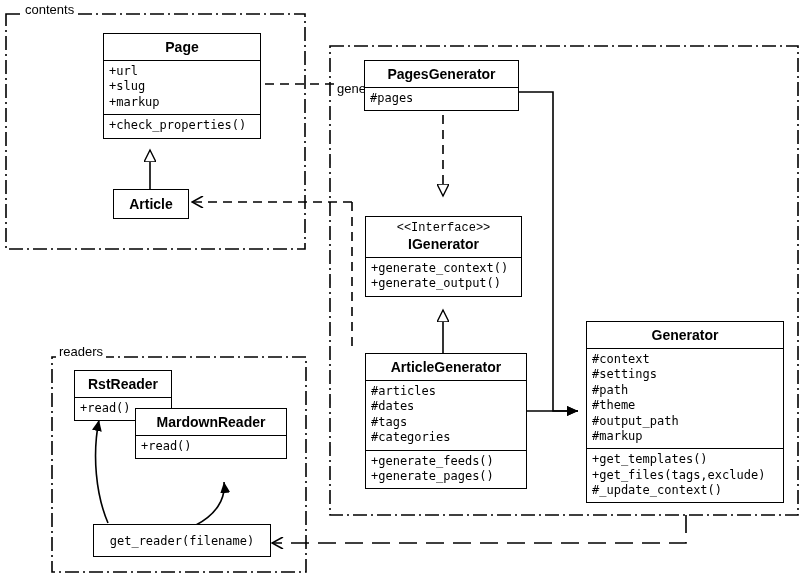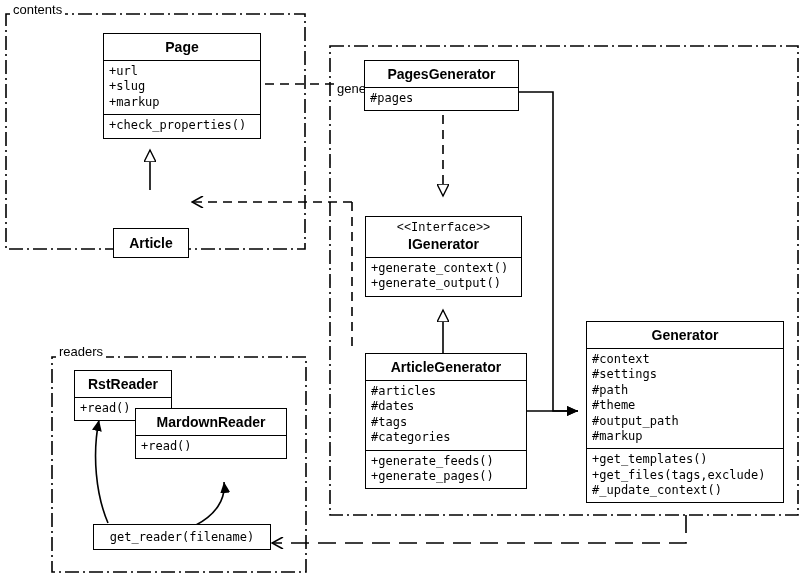--- a/index.html
+++ b/index.html
@@ -131,37 +131,37 @@
     
     <path d="M686,515 L686,543 L272,543" fill="none" stroke="#000000" stroke-width="1.6" stroke-dasharray="18,9" marker-end="url(#open-arrow)"></path>
 
     
     <path d="M108,523 C96,495 92,455 99,420" fill="none" stroke="#000000" stroke-width="1.6" marker-end="url(#solid-arrow)"></path>
 
     
     <path d="M196,525 C215,515 226,500 224,482" fill="none" stroke="#000000" stroke-width="1.6" marker-end="url(#solid-arrow)"></path>
   </svg>
 
-  <div class="pkg-label" style="left:10px; top:2px;">contents</div>
+  <div class="pkg-label" style="left:22px; top:2px;">contents</div>
   <div class="pkg-label" style="left:334px; top:33px;margin-top:48px;">generators</div>
   <div class="pkg-label" style="left:56px; top:344px;">readers</div>
 
   <div class="umlbox" style="left:71px; top:33px; width:158px;margin-left:32px;">
     <div class="title">Page</div>
     <div class="compartment">
       <div>+url</div>
       <div>+slug</div>
       <div>+markup</div>
     </div>
     <div class="compartment">
       <div>+check_properties()</div>
     </div>
   </div>
 
-  <div class="umlbox simplebox" style="left:113px; top:189px; width:76px;margin-top:39px;">
+  <div class="umlbox simplebox" style="left:113px; top:189px; width:76px;">
     <div class="title">Article</div>
   </div>
 
   <div class="umlbox" style="left:364px; top:60px; width:155px;">
     <div class="title">PagesGenerator</div>
     <div class="compartment">
       <div>#pages</div>
     </div>
   </div>
 
@@ -214,17 +214,17 @@
     </div>
   </div>
 
   <div class="umlbox" style="left:135px; top:408px; width:152px;">
     <div class="title">MardownReader</div>
     <div class="compartment">
       <div>+read()</div>
     </div>
   </div>
 
-  <div class="plainnode" style="left:93px; top:524px; width:178px; height:26px;">
+  <div class="plainnode" style="left:93px; top:524px; width:178px; height:33px;">
     <span>get_reader(filename)</span>
   </div>
 
 </div>
 
 </body></html>

